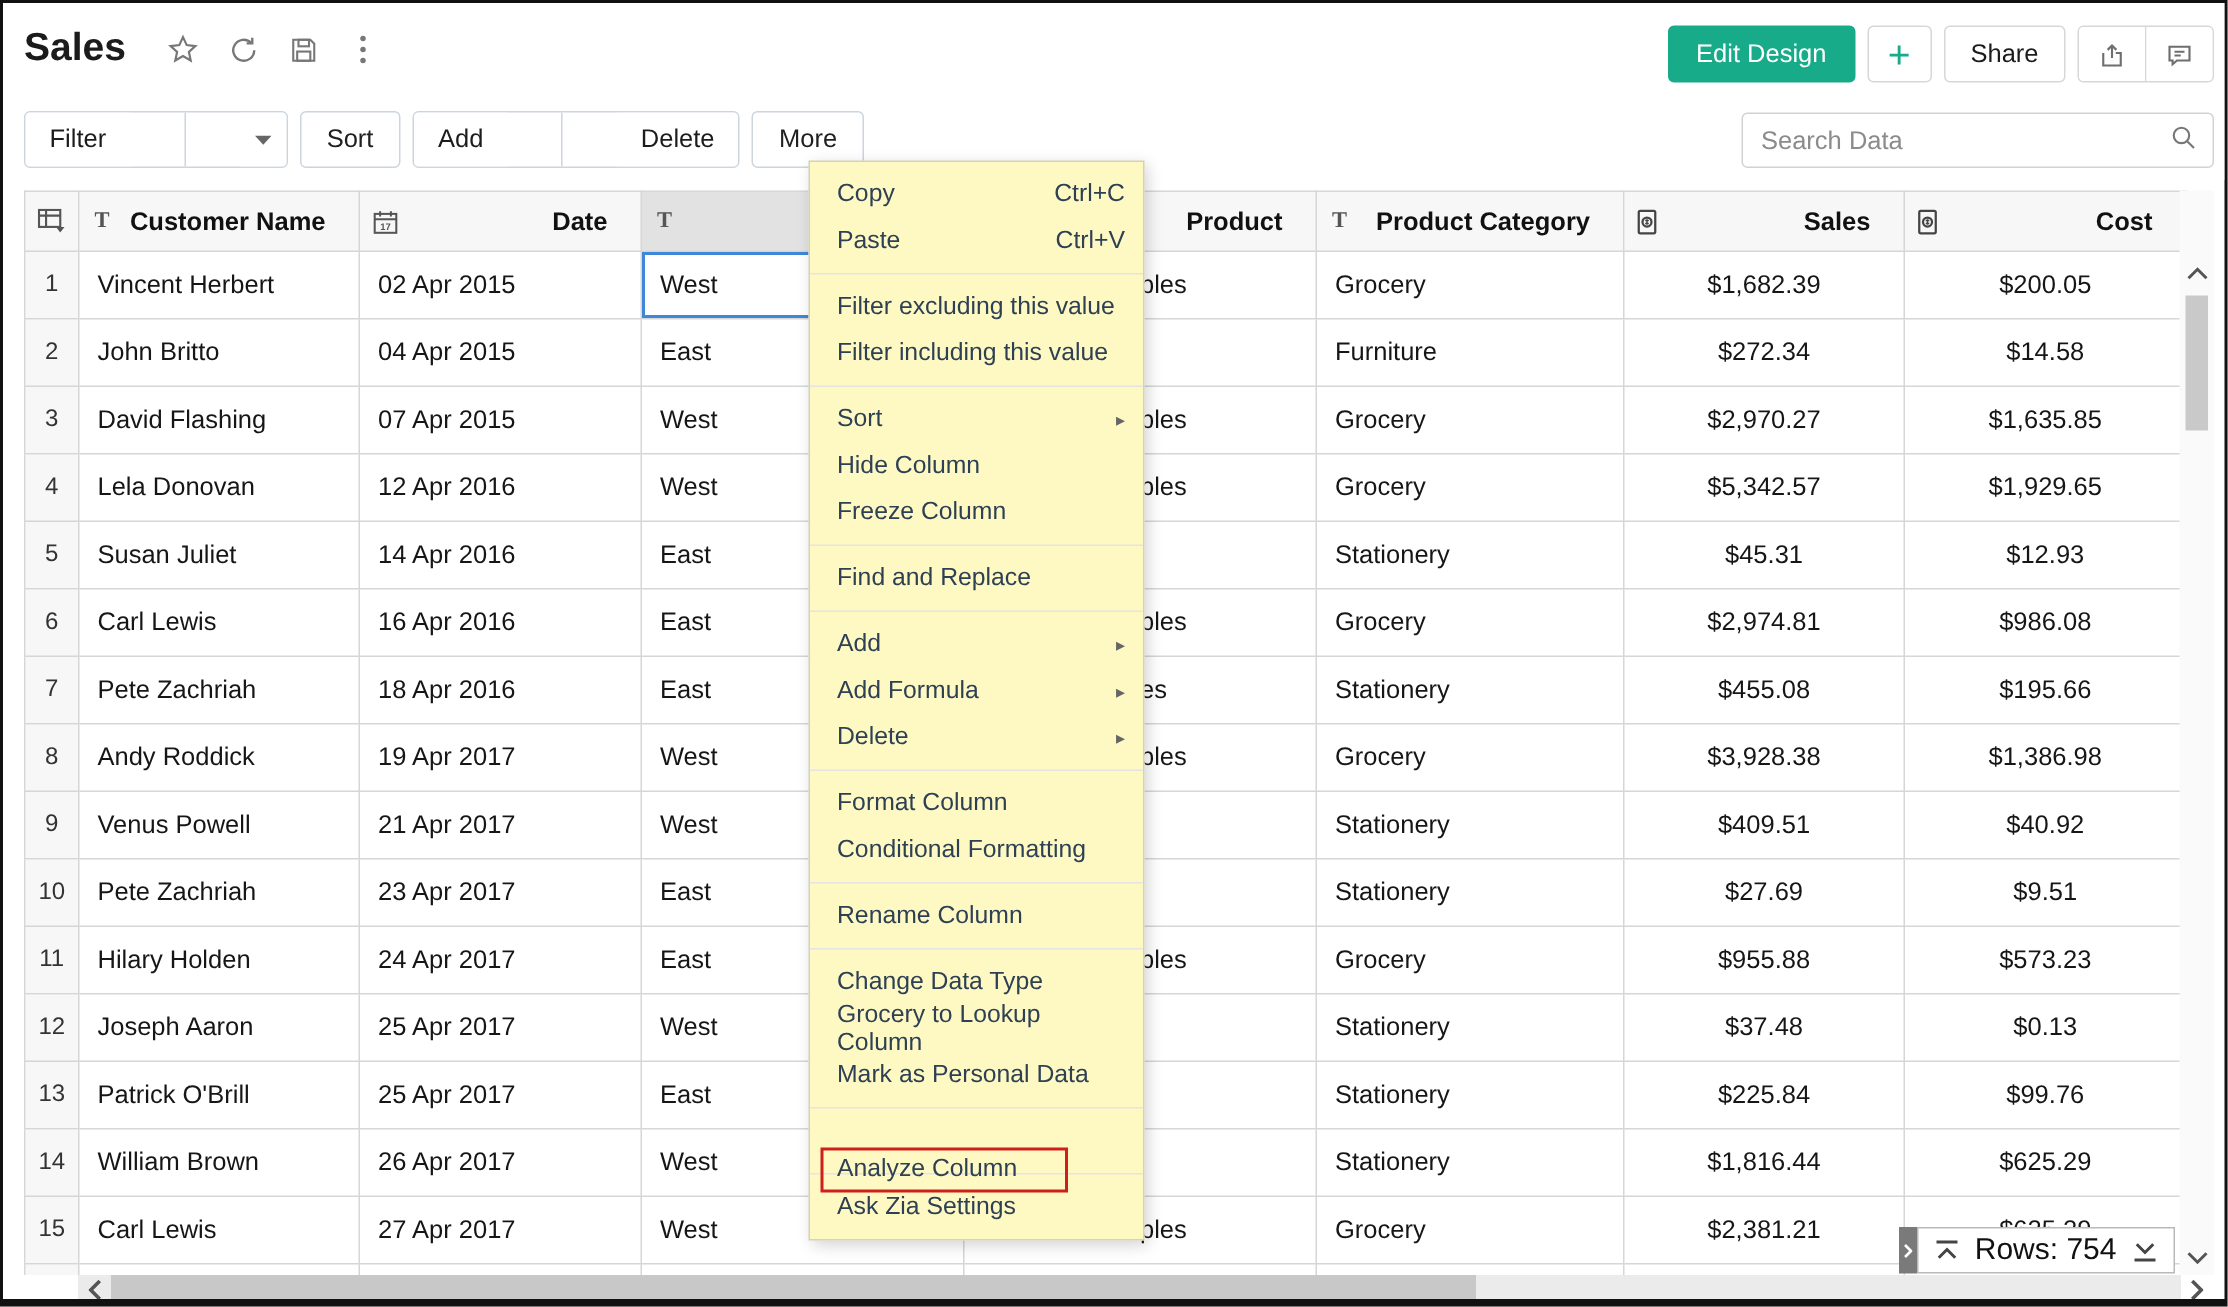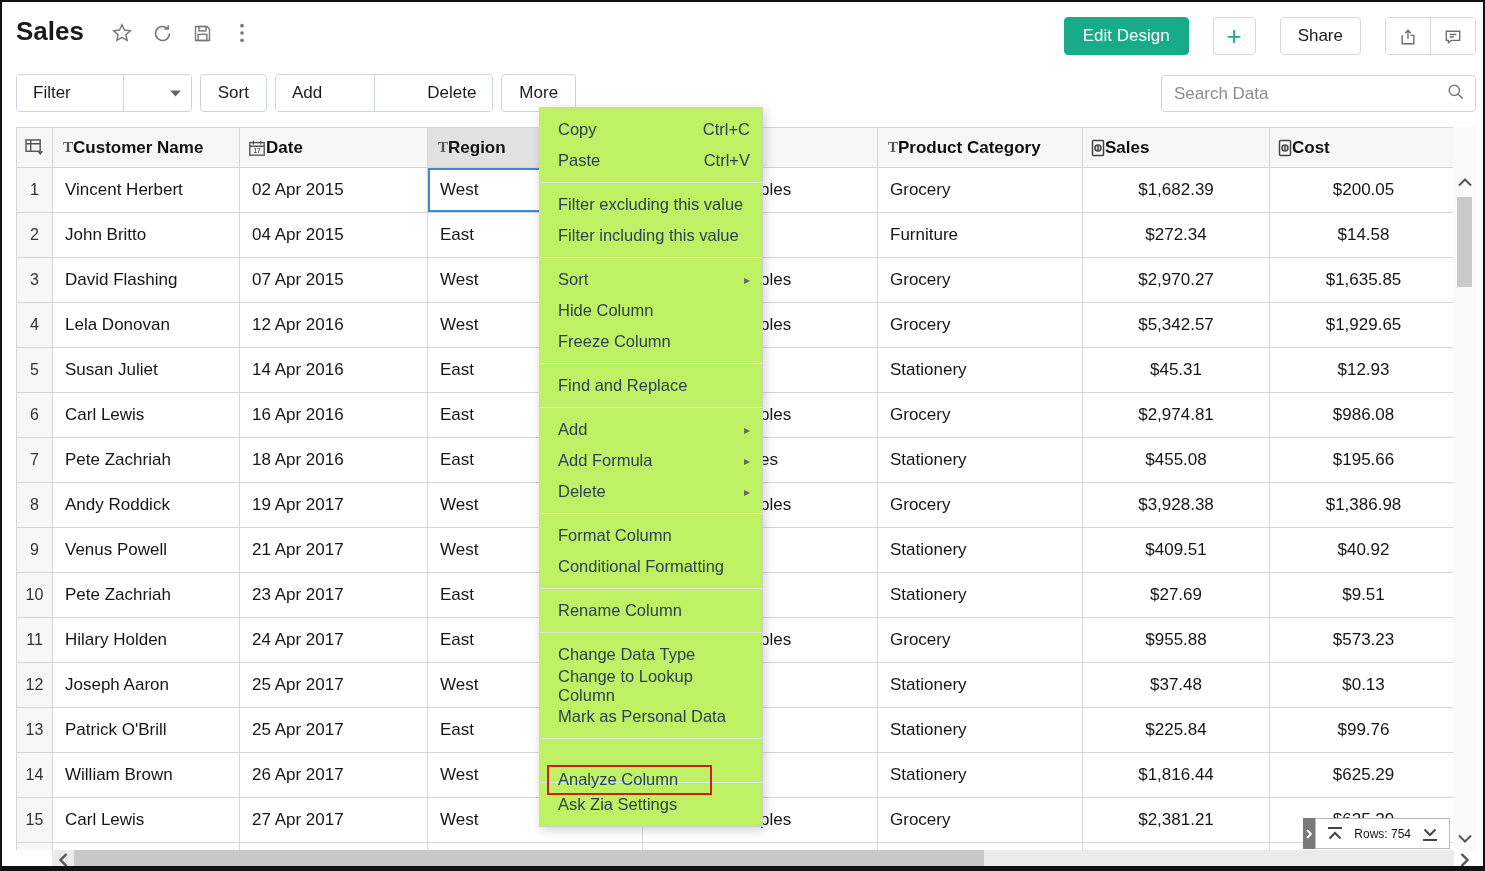--- a/index.html
+++ b/index.html
@@ -7,21 +7,21 @@
   .frame {
     position:relative; width:1485px; height:871px; background:#fff;
     border:2px solid #111; border-bottom:5px solid #111;
     font-family:"Liberation Sans", sans-serif; color:#1c1c1c; overflow:hidden;
   }
   
   .titlebar { position:absolute; left:0; top:0; width:100%; height:62px; background:#fff; }
   .app-title { position:absolute; left:14px; top:14px; font-size:26px; font-weight:bold; color:#1b1b1b; }
   .title-icons { position:absolute; left:108px; top:19px; display:flex; align-items:center; gap:16px; color:#777; }
   .t-icon { width:24px; height:24px; display:flex; align-items:center; justify-content:center; cursor:pointer; }
-  .tb-right { position:absolute; right:7px; top:15px; display:flex; align-items:center; gap:24px; }
+  .tb-right { position:absolute; right:7px; top:15px; display:flex; align-items:center; gap:8px; }
   .btn-primary { height:38px; padding:0 18px; background:#17ab89; color:#fff; font-size:17px;
     border:1px solid #17ab89; border-radius:4px; display:flex; align-items:center; cursor:pointer; }
   .btn-plain { height:38px; background:#fff; border:1px solid #d7d7d7; border-radius:4px;
     font-size:17px; color:#1c1c1c; display:flex; align-items:center; justify-content:center; cursor:pointer; }
   .btn-share { padding:0 17px; }
   .btn-iconsq { width:44px; color:#6e6e6e; }
   .icon-group { display:flex; height:38px; border:1px solid #d7d7d7; border-radius:4px; overflow:hidden; }
   .icon-group .btn-iconsq { border:none; border-radius:0; }
   .icon-group .divider { width:1px; background:#d7d7d7; }
   .plus-btn { width:43px; color:#17ab89; font-size:26px; }
@@ -44,21 +44,21 @@
   
   .table-area { position:absolute; left:14px; top:125px; width:1441px; }
   table.grid { border-collapse:collapse; table-layout:fixed; width:1441px; }
   .grid col.c-num{width:36px;} .grid col.c-cust{width:187px;} .grid col.c-date{width:188px;}
   .grid col.c-reg{width:215px;} .grid col.c-prod{width:235px;} .grid col.c-cat{width:205px;}
   .grid col.c-sales{width:187px;} .grid col.c-cost{width:188px;}
   .grid th, .grid td { border:1px solid #d6d6d6; font-size:17px; overflow:hidden; white-space:nowrap; }
   .grid th { height:40px; background:#f7f7f7; font-weight:bold; color:#111; padding:0; }
   .grid th.sel-col { background:#e2e2e2; }
   .hcell { display:flex; align-items:center; padding:0 8px; height:100%; }
-  .hcell .hlabel { flex:1; text-align:left; padding-right:14px; }
+  .hcell .hlabel { flex:1; text-align:right; padding-right:14px; }
   .type-ic { color:#555; font-family:"Liberation Serif",serif; font-weight:bold; font-size:15px; margin-left:2px; }
   .hicon { color:#555; display:flex; }
   .grid td { height:45px; padding:0 12px; background:#fff; color:#161616; }
   .grid td.rownum { background:#f7f7f7; text-align:center; color:#333; padding:0; font-size:16px; }
   .grid td.money { text-align:center; }
   .grid td.prod-frag { padding-left:117px; }
   td.sel-cell { box-shadow:inset 0 0 0 2px #3f87d8; }
   tr.stub td { height:7px; border-bottom:none; }
   
   .vscroll { position:absolute; right:7px; top:125px; width:23px; height:723px; background:#fafafa; }
@@ -66,23 +66,23 @@
   .vscroll .vthumb { position:absolute; left:4px; top:70px; width:15px; height:90px; background:#c9c9c9; cursor:pointer; }
   .hscroll { position:absolute; left:50px; top:848px; width:1405px; height:20px; background:#ebebeb; display:flex; align-items:center; }
   .hscroll .chev { width:22px; color:#555; display:flex; align-items:center; justify-content:center; cursor:pointer; }
   .hthumb { height:20px; width:910px; background:#c8c8c8; cursor:pointer; }
   .corner-chev { position:absolute; right:9px; top:848px; width:20px; height:20px; color:#555; display:flex; align-items:center; justify-content:center; cursor:pointer; background:#fff; }
   
   .pager { position:absolute; right:33px; top:816px; height:31px; display:flex; align-items:stretch; }
   .pager .handle { width:12px; background:#7a7a7a; color:#fff; display:flex; align-items:center; justify-content:center; font-size:10px; cursor:pointer; }
   .pager .panel { display:flex; align-items:center; gap:10px; background:#fff; border:1px solid #b9b9b9; padding:0 10px; }
   .pager .pic { color:#444; display:flex; cursor:pointer; }
-  .pager .ptext { font-size:12px; color:#111; }
+  .pager .ptext { font-size:20px; color:#111; }
   
-  .ctx-menu { position:absolute; left:537px; top:105px; width:224px; background:#bef264;
+  .ctx-menu { position:absolute; left:537px; top:105px; width:224px; background:#fef9c3;
     border:1px solid #d0d0d0; box-shadow:2px 3px 10px rgba(0,0,0,.18); z-index:50; }
   .menu-group { padding:6px 0; }
   .menu-sep { height:1px; background:#e4e4e4; }
   .menu-item { height:31px; display:flex; align-items:center; padding:0 12px 0 18px;
     font-size:16.5px; color:#2e4154; cursor:pointer; position:relative; }
   .menu-item .mlabel { flex:1; }
   .menu-item .shortcut { color:#2e4154; }
   .menu-item .subarrow { color:#666; font-size:12px; }
   .menu-item.highlight { padding-left:7px; }
   .menu-item.highlight .red-box { display:inline-flex; align-items:center; border:2px solid #ce201b;
@@ -568,21 +568,21 @@
         <div class="menu-item">
           <span class="mlabel">Rename Column</span>
         </div>
       </div>
       <div class="menu-sep"></div>
       <div class="menu-group">
         <div class="menu-item">
           <span class="mlabel">Change Data Type</span>
         </div>
         <div class="menu-item">
-          <span class="mlabel">Change to Lookup Column</span>
+          <span class="mlabel">Grocery to Lookup Column</span>
         </div>
         <div class="menu-item">
           <span class="mlabel">Mark as Personal Data</span>
         </div>
       </div>
       <div class="menu-sep"></div>
       <div class="menu-group">
         <div class="menu-item highlight">
           <span class="red-box">Analyze Column</span>
         </div>

